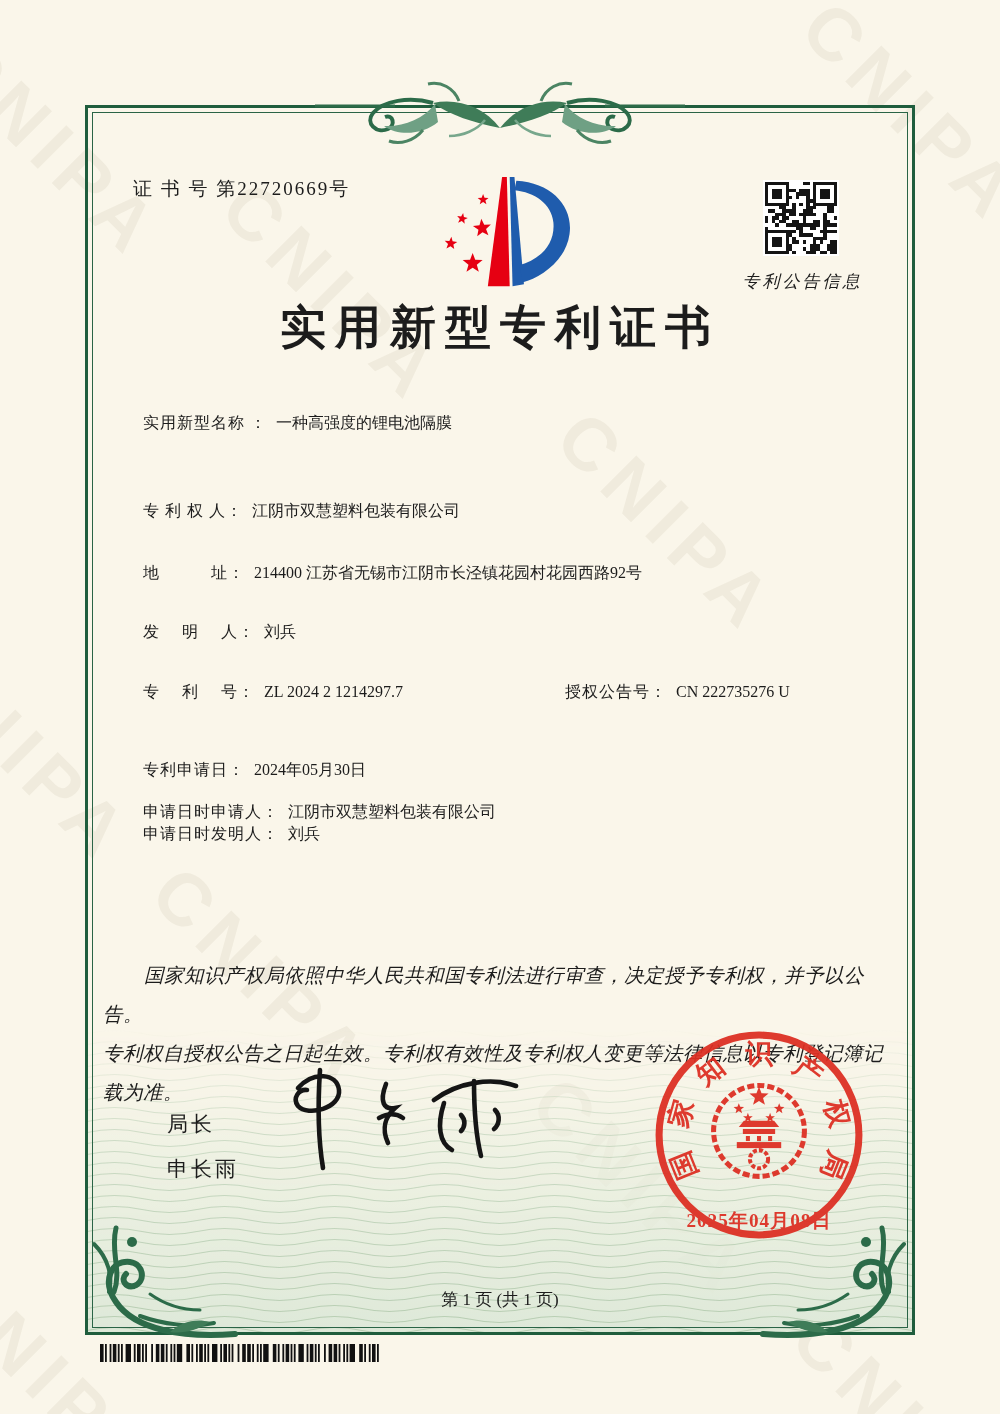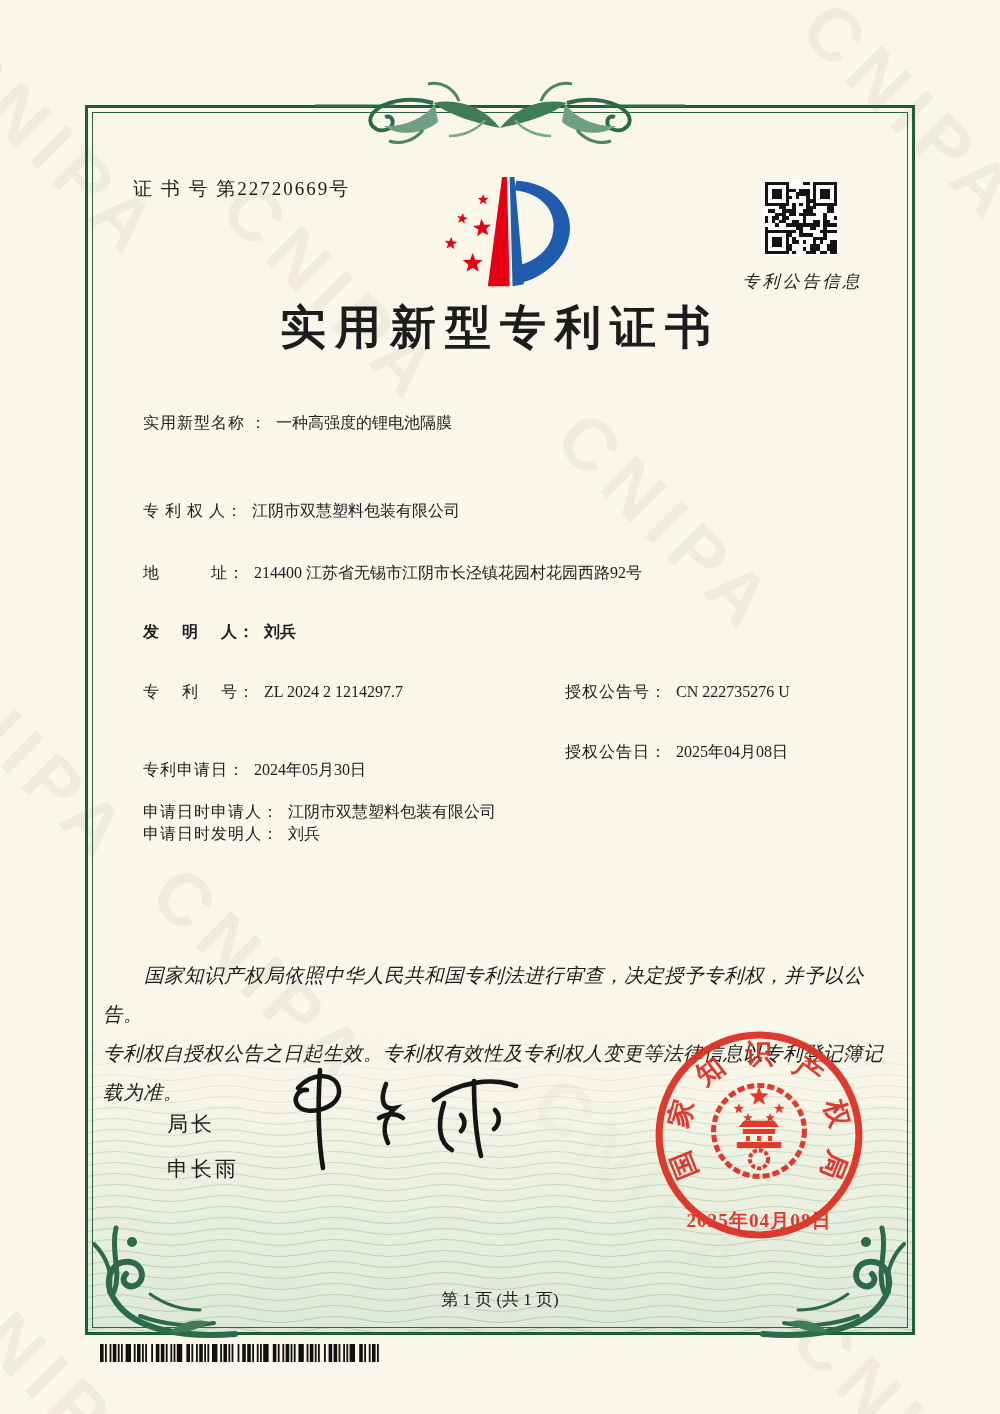--- a/index.html
+++ b/index.html
@@ -409,34 +409,31 @@
 
   <div class="field" style="left:143px; top:413px;">
     <span class="lab">实用新型名称 ：</span><span class="val">一种高强度的锂电池隔膜</span>
   </div>
   <div class="field" style="left:143px; top:501px;">
     <span class="lab">专  利  权  人：</span><span class="val">江阴市双慧塑料包装有限公司</span>
   </div>
   <div class="field" style="left:143px; top:563px;">
     <span class="lab">地　　　址：</span><span class="val">214400 江苏省无锡市江阴市长泾镇花园村花园西路92号</span>
   </div>
-  <div class="field" style="left:143px; top:622px;font-weight:bold;">
+  <div class="field" style="left:143px; top:622px;">
     <span class="lab">发　 明　 人：</span><span class="val">刘兵</span>
   </div>
   <div class="field" style="left:143px; top:682px;">
     <span class="lab">专　 利　 号：</span><span class="val">ZL 2024 2 1214297.7</span>
   </div>
   <div class="field" style="left:565px; top:682px;">
     <span class="lab">授权公告号：</span><span class="val">CN 222735276 U</span>
   </div>
   <div class="field" style="left:143px; top:760px;">
     <span class="lab">专利申请日：</span><span class="val">2024年05月30日</span>
-  </div>
-  <div class="field" style="left:565px; top:742px;">
-    <span class="lab">授权公告日：</span><span class="val">2025年04月08日</span>
   </div>
   <div class="field" style="left:143px; top:802px;">
     <span class="lab">申请日时申请人：</span><span class="val">江阴市双慧塑料包装有限公司</span>
   </div>
   <div class="field" style="left:143px; top:824px;">
     <span class="lab">申请日时发明人：</span><span class="val">刘兵</span>
   </div>
 
   <div class="statement">
     <div class="l1">国家知识产权局依照中华人民共和国专利法进行审查，决定授予专利权，并予以公告。</div>

